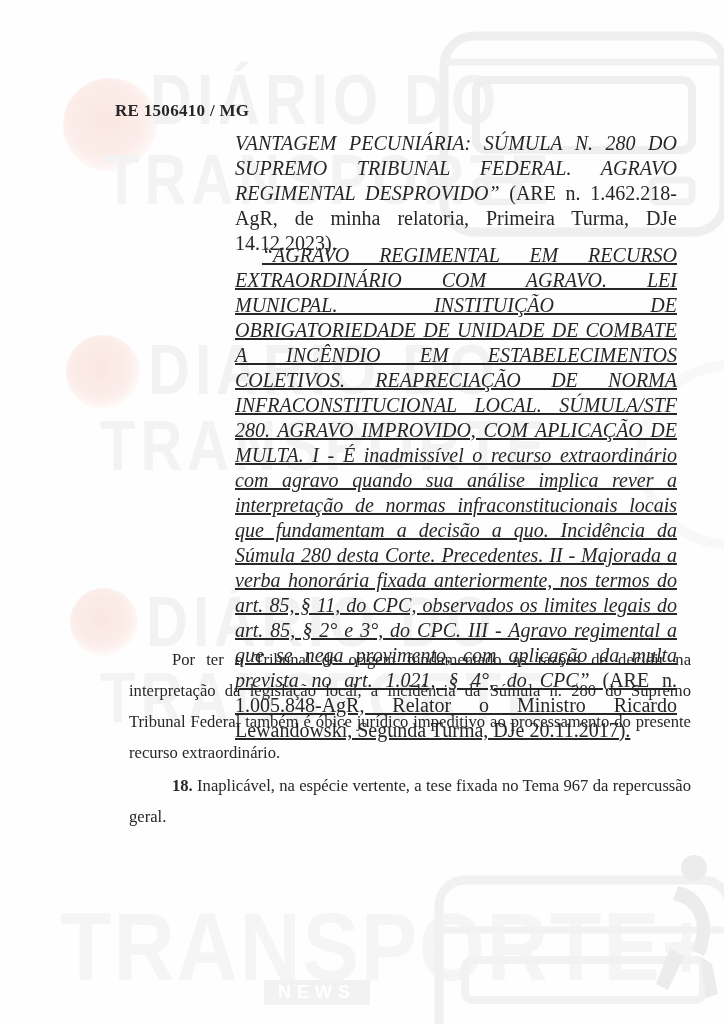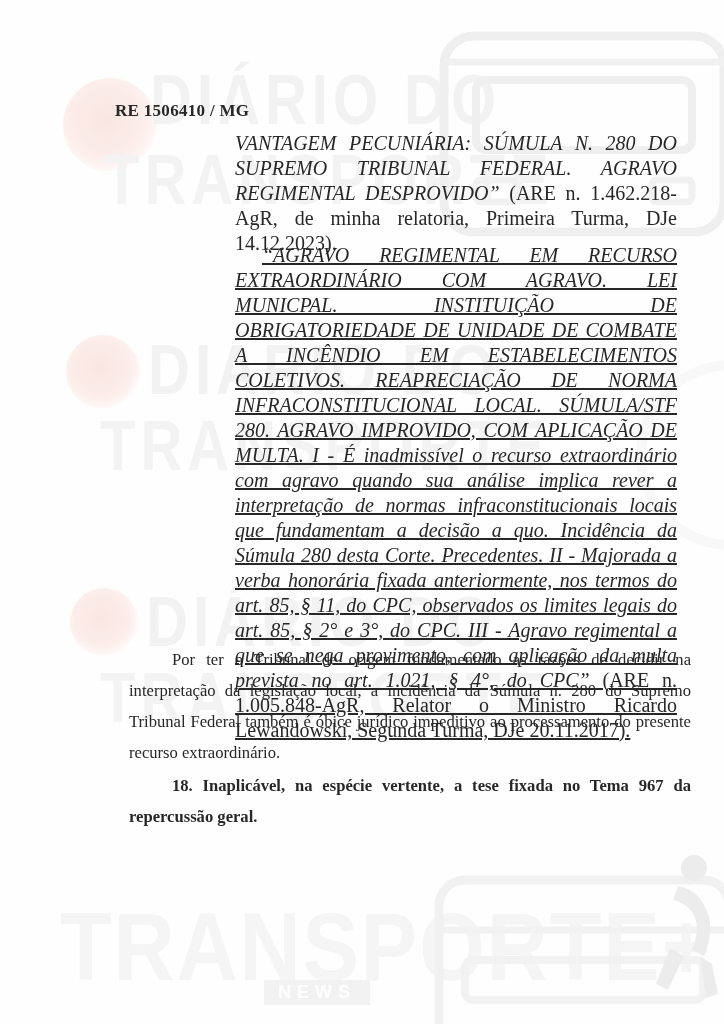--- a/index.html
+++ b/index.html
@@ -38,21 +38,21 @@
   
   .content-block { position:absolute; z-index:1; }
   .case-number { left:115px; top:101px; font-size:17px; font-weight:bold; letter-spacing:0.3px; }
   .quote { left:235px; width:442px; font-size:20px; line-height:25px; text-align:justify; }
   .quote .it { font-style:italic; }
   .quote .cit { font-style:normal; }
   .q1 { top:131px; }
   .q2 { top:243px; text-indent:27px;text-decoration:underline; }
   .para { left:129px; width:562px; font-size:16.6px; line-height:31px; text-align:justify; text-indent:43px; }
   .p1 { top:644px; }
-  .p2 { top:770px;font-weight:bold; }
+  .p2 { top:770px; }
   .p3 { top:843px; }
   .page-number { left:681px; top:1032px; font-size:11px; }
 </style>
 </head>
 <body>
 
 <div class="page">
 
   <div class="wm wm-circle" style="left:63px; top:78px; width:94px; height:94px;"></div>
   <div class="wm wm-ghost l1" style="left:150px; top:58px;">DIÁRIO DO</div>

